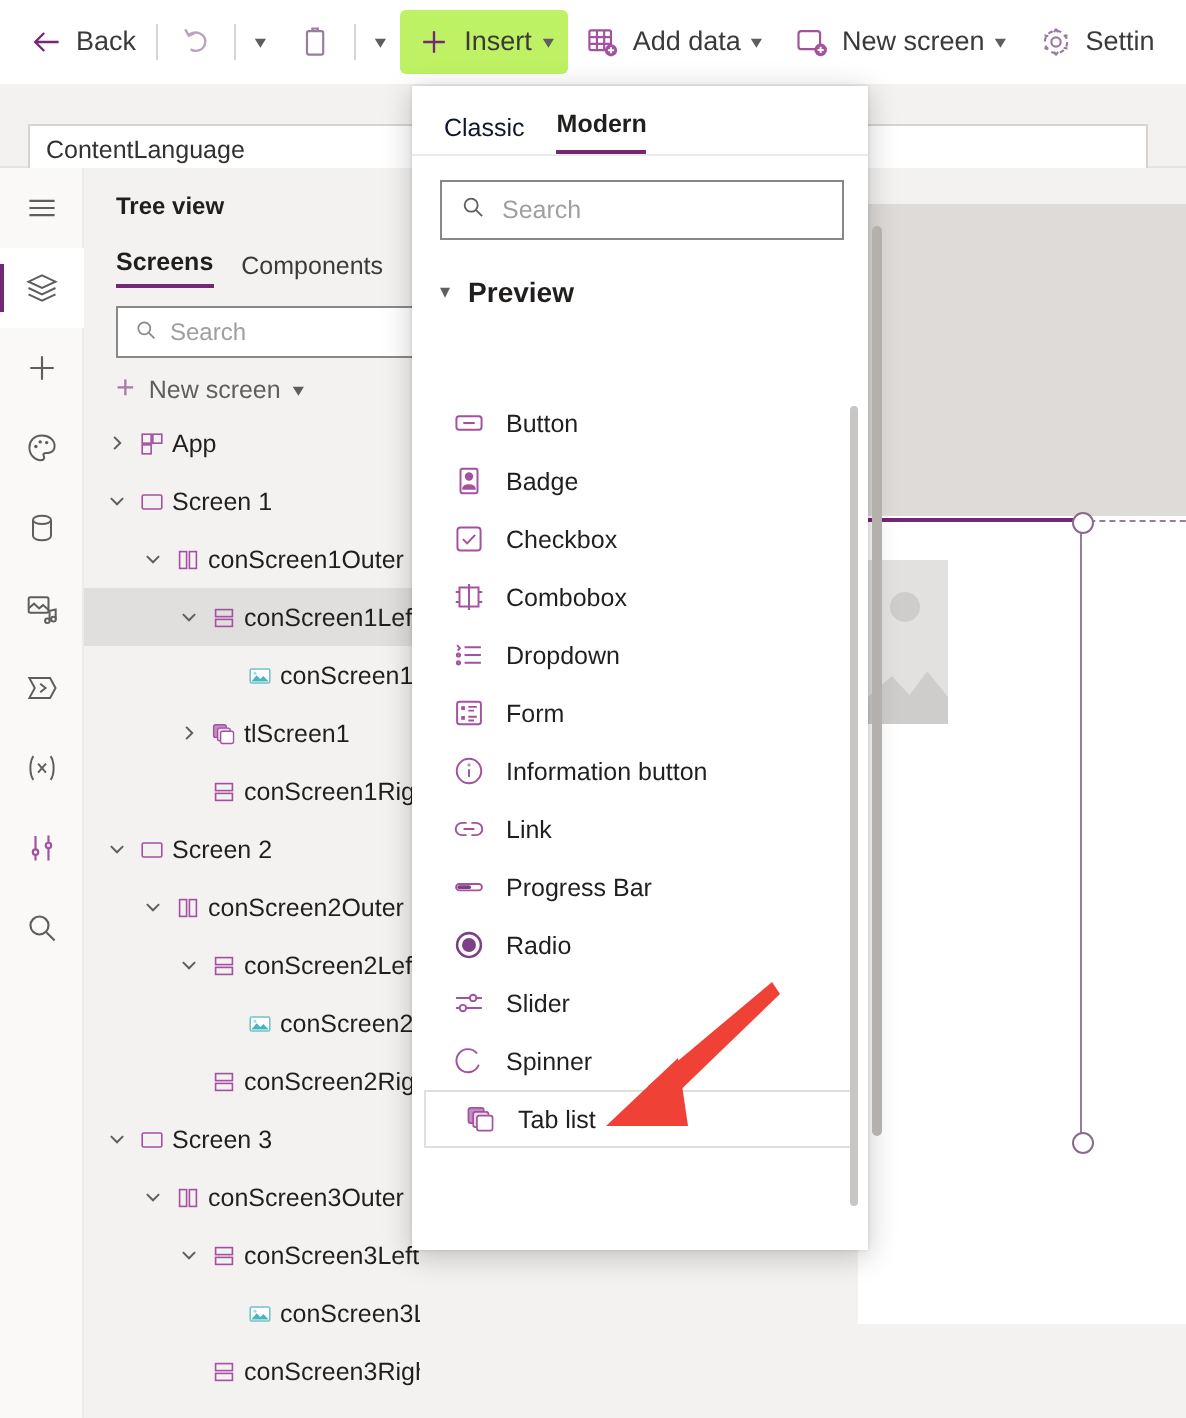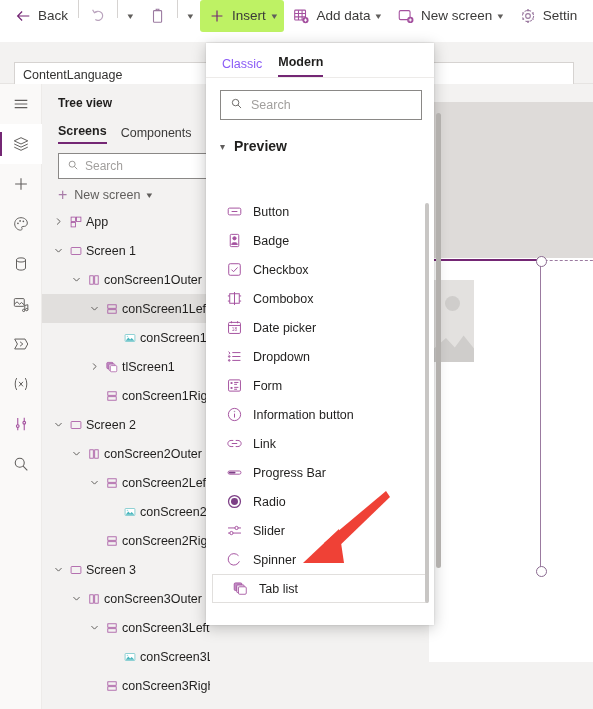--- a/index.html
+++ b/index.html
@@ -7,21 +7,21 @@
     width:593px;height:709px;overflow:hidden;
     font-family:"Liberation Sans","DejaVu Sans",sans-serif;
     font-size:12px;color:#323130;background:#ffffff;
     position:relative;
   }
   .app{position:absolute;inset:0;}
 
   
   .cmdbar{
     position:absolute;left:0;top:0;width:593px;height:42px;
-    background:#ffffff;display:flex;
+    background:#ffffff;display:flex;align-items:center;
     padding-left:6px;box-sizing:border-box;
   }
   .cmd{
     display:flex;align-items:center;gap:6px;height:32px;
     padding:0 8px;border-radius:3px;color:#3b3a39;white-space:nowrap;
     font-size:13.5px;
   }
   .cmd .lbl{line-height:1;}
   .cmd.active{background:#bef264;}
   .sep{width:1px;height:18px;background:#d6d3d1;margin:0 2px;}
@@ -126,21 +126,21 @@
     clip-path:polygon(0% 55%, 30% 20%, 52% 52%, 74% 12%, 100% 55%, 100% 100%, 0% 100%);}
 
   
   .flyout{
     position:absolute;left:206px;top:43px;width:228px;height:582px;
     background:#ffffff;box-shadow:0 3px 14px rgba(0,0,0,.22),0 0 2px rgba(0,0,0,.12);
     box-sizing:border-box;overflow:hidden;
   }
   .fly-tabs{display:flex;gap:16px;height:34px;align-items:flex-end;padding-left:16px;
             border-bottom:1px solid #edebe9;}
-  .fly-tab{font-size:12.5px;color:#8b5cf6;padding-bottom:6px;}
+  .fly-tab{font-size:12.5px;color:#0f172a;padding-bottom:6px;}
   .fly-tab.sel{font-weight:600;color:#201f1e;border-bottom:2px solid #742774;}
   .fly-search{
     margin:12px 12px 0 14px;height:30px;border:1px solid #8a8886;
     display:flex;align-items:center;gap:8px;padding-left:9px;
     color:#a19f9d;font-size:12.5px;box-sizing:border-box;
   }
   .fly-sec{
     display:flex;align-items:center;gap:9px;height:30px;margin-top:11px;padding-left:14px;
     font-size:14px;font-weight:600;color:#201f1e;
   }
@@ -643,31 +643,20 @@
               <rect x="4.4" y="4.4" width="11.2" height="11.2"></rect>
               <path d="M10 2.4 V17.6"></path>
               <path d="M4.4 7 H2.2 M4.4 13 H2.2 M15.6 7 H17.8 M15.6 13 H17.8"></path>
             </svg>
           </span>
           <span>Combobox</span>
         </div>
         <div class="fitem">
           <span class="fi-ico">
             <svg viewBox="0 0 20 20" fill="none" stroke="#a4519f" stroke-width="1.15">
-              <rect x="3" y="4" width="14" height="13" rx="1.4"></rect>
-              <path d="M3 7.6 H17"></path>
-              <path d="M6.4 2.6 V5 M13.6 2.6 V5"></path>
-              <text x="10" y="14.4" font-size="5.6" fill="#a4519f" stroke="none" text-anchor="middle" font-family="Liberation Sans">18</text>
-            </svg>
-          </span>
-          <span>Date picker</span>
-        </div>
-        <div class="fitem">
-          <span class="fi-ico">
-            <svg viewBox="0 0 20 20" fill="none" stroke="#a4519f" stroke-width="1.15">
               <path d="M7.4 5.4 H17 M7.4 10 H17 M7.4 14.6 H17"></path>
               <path d="M3 4.2 L4.6 6 L3.4 7.4"></path>
               <circle cx="3.8" cy="10" r=".95" fill="#b6a4bb"></circle>
               <circle cx="3.8" cy="14.6" r=".95" fill="#b6a4bb"></circle>
             </svg>
           </span>
           <span>Dropdown</span>
         </div>
         <div class="fitem">
           <span class="fi-ico">

